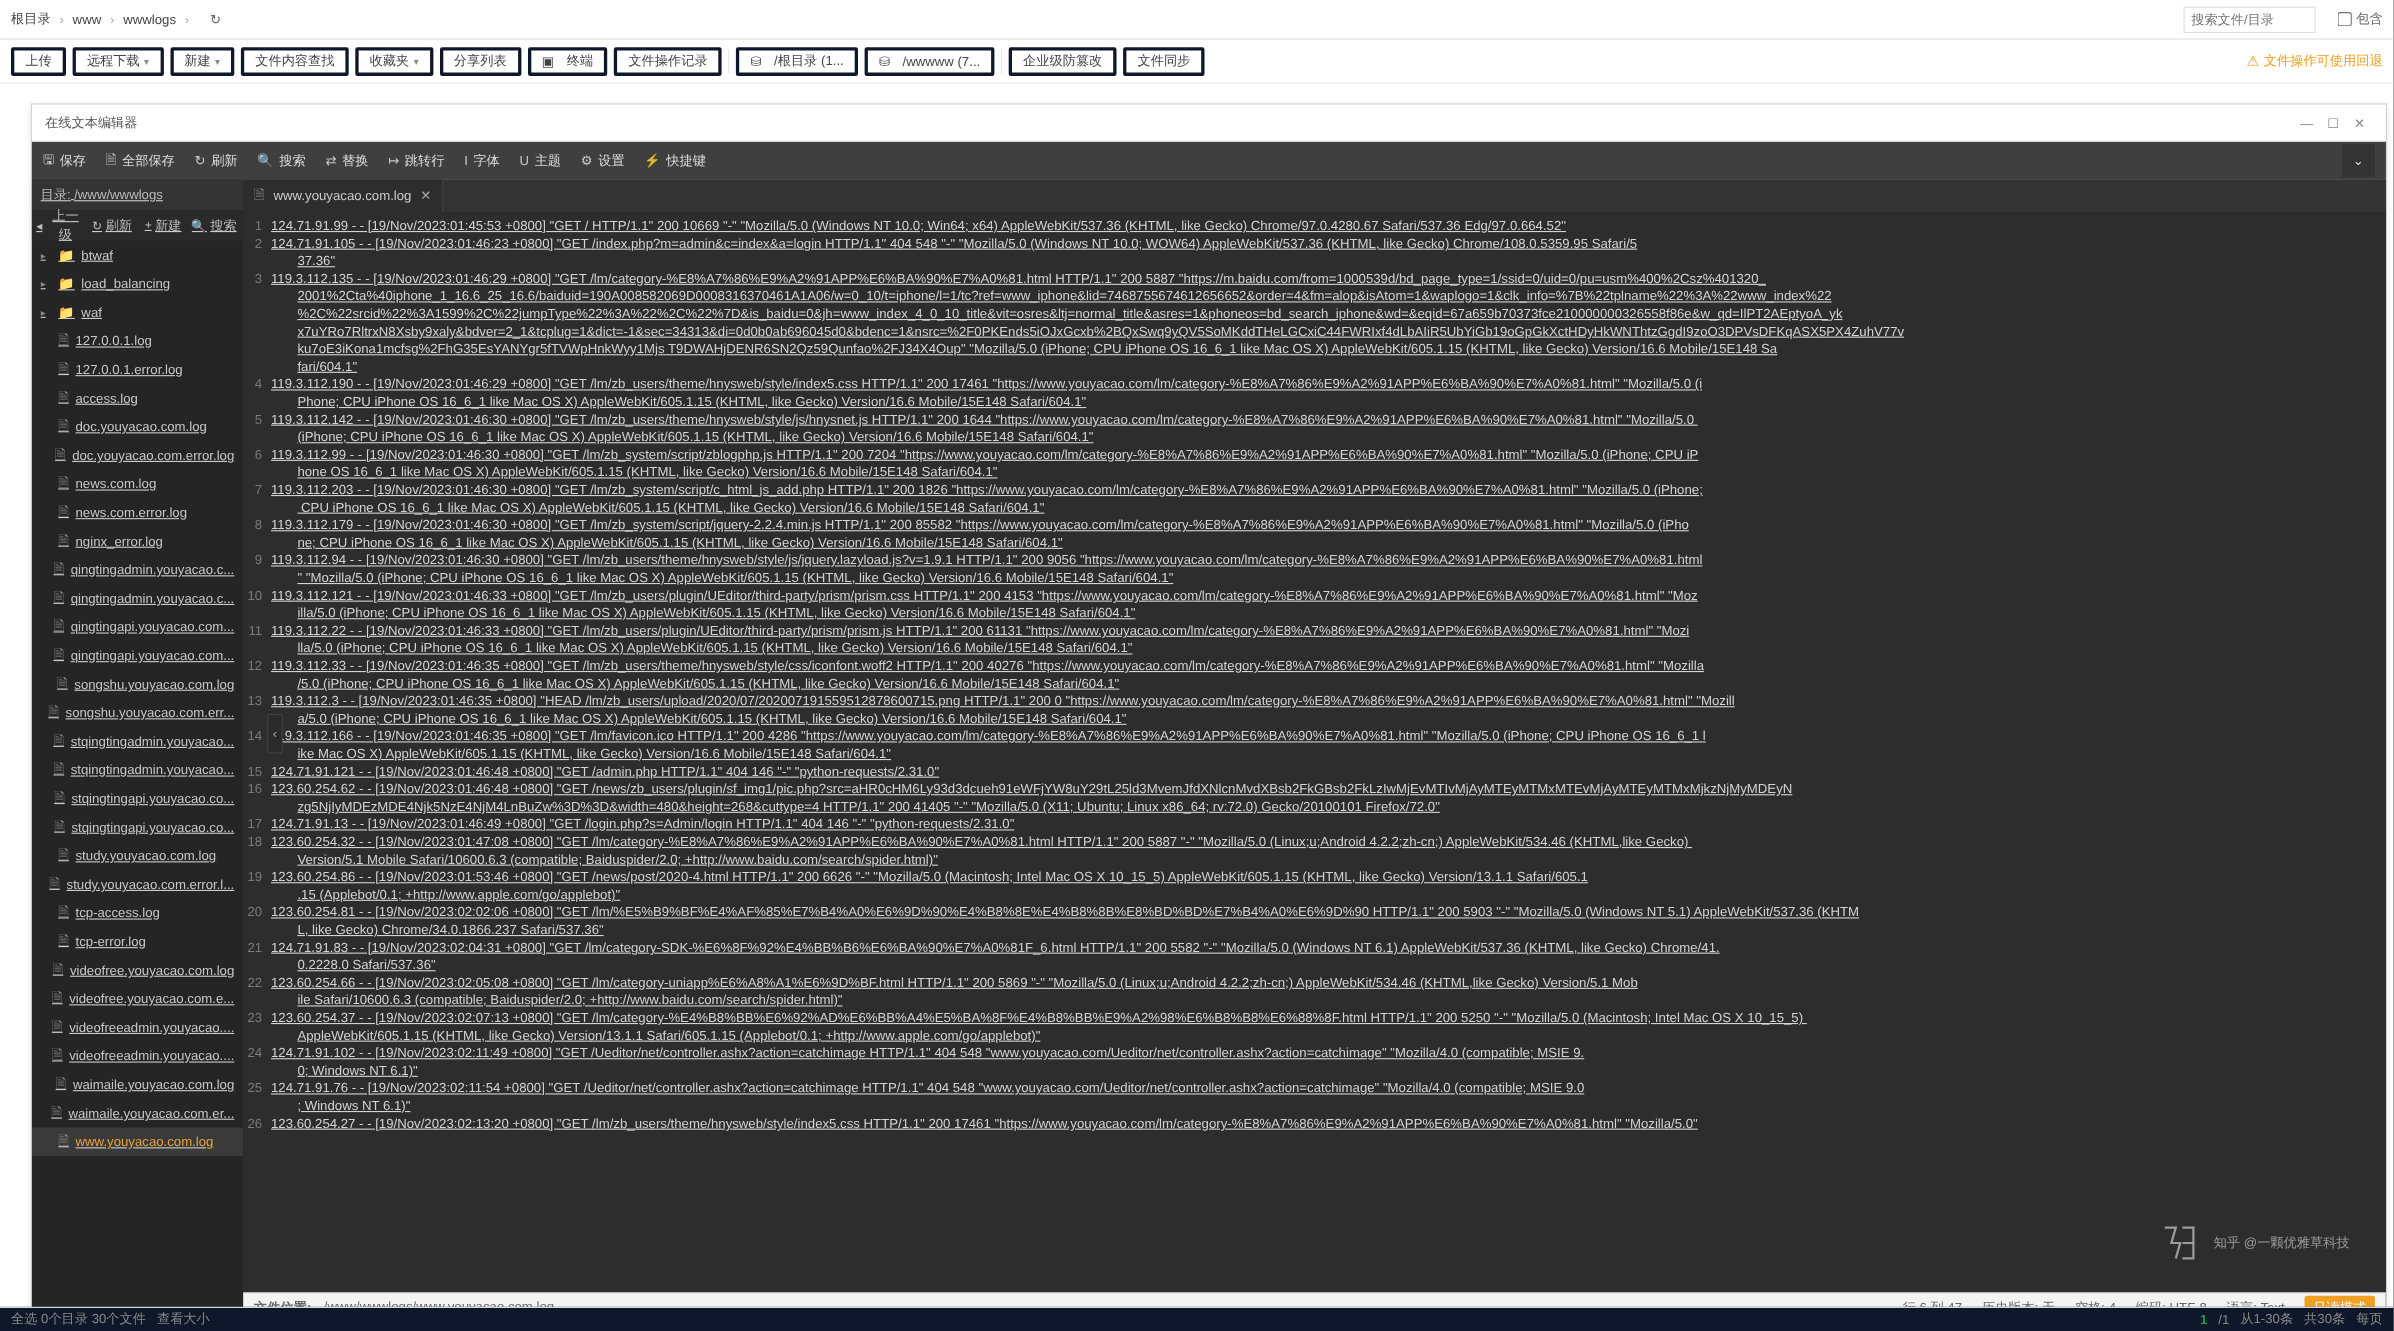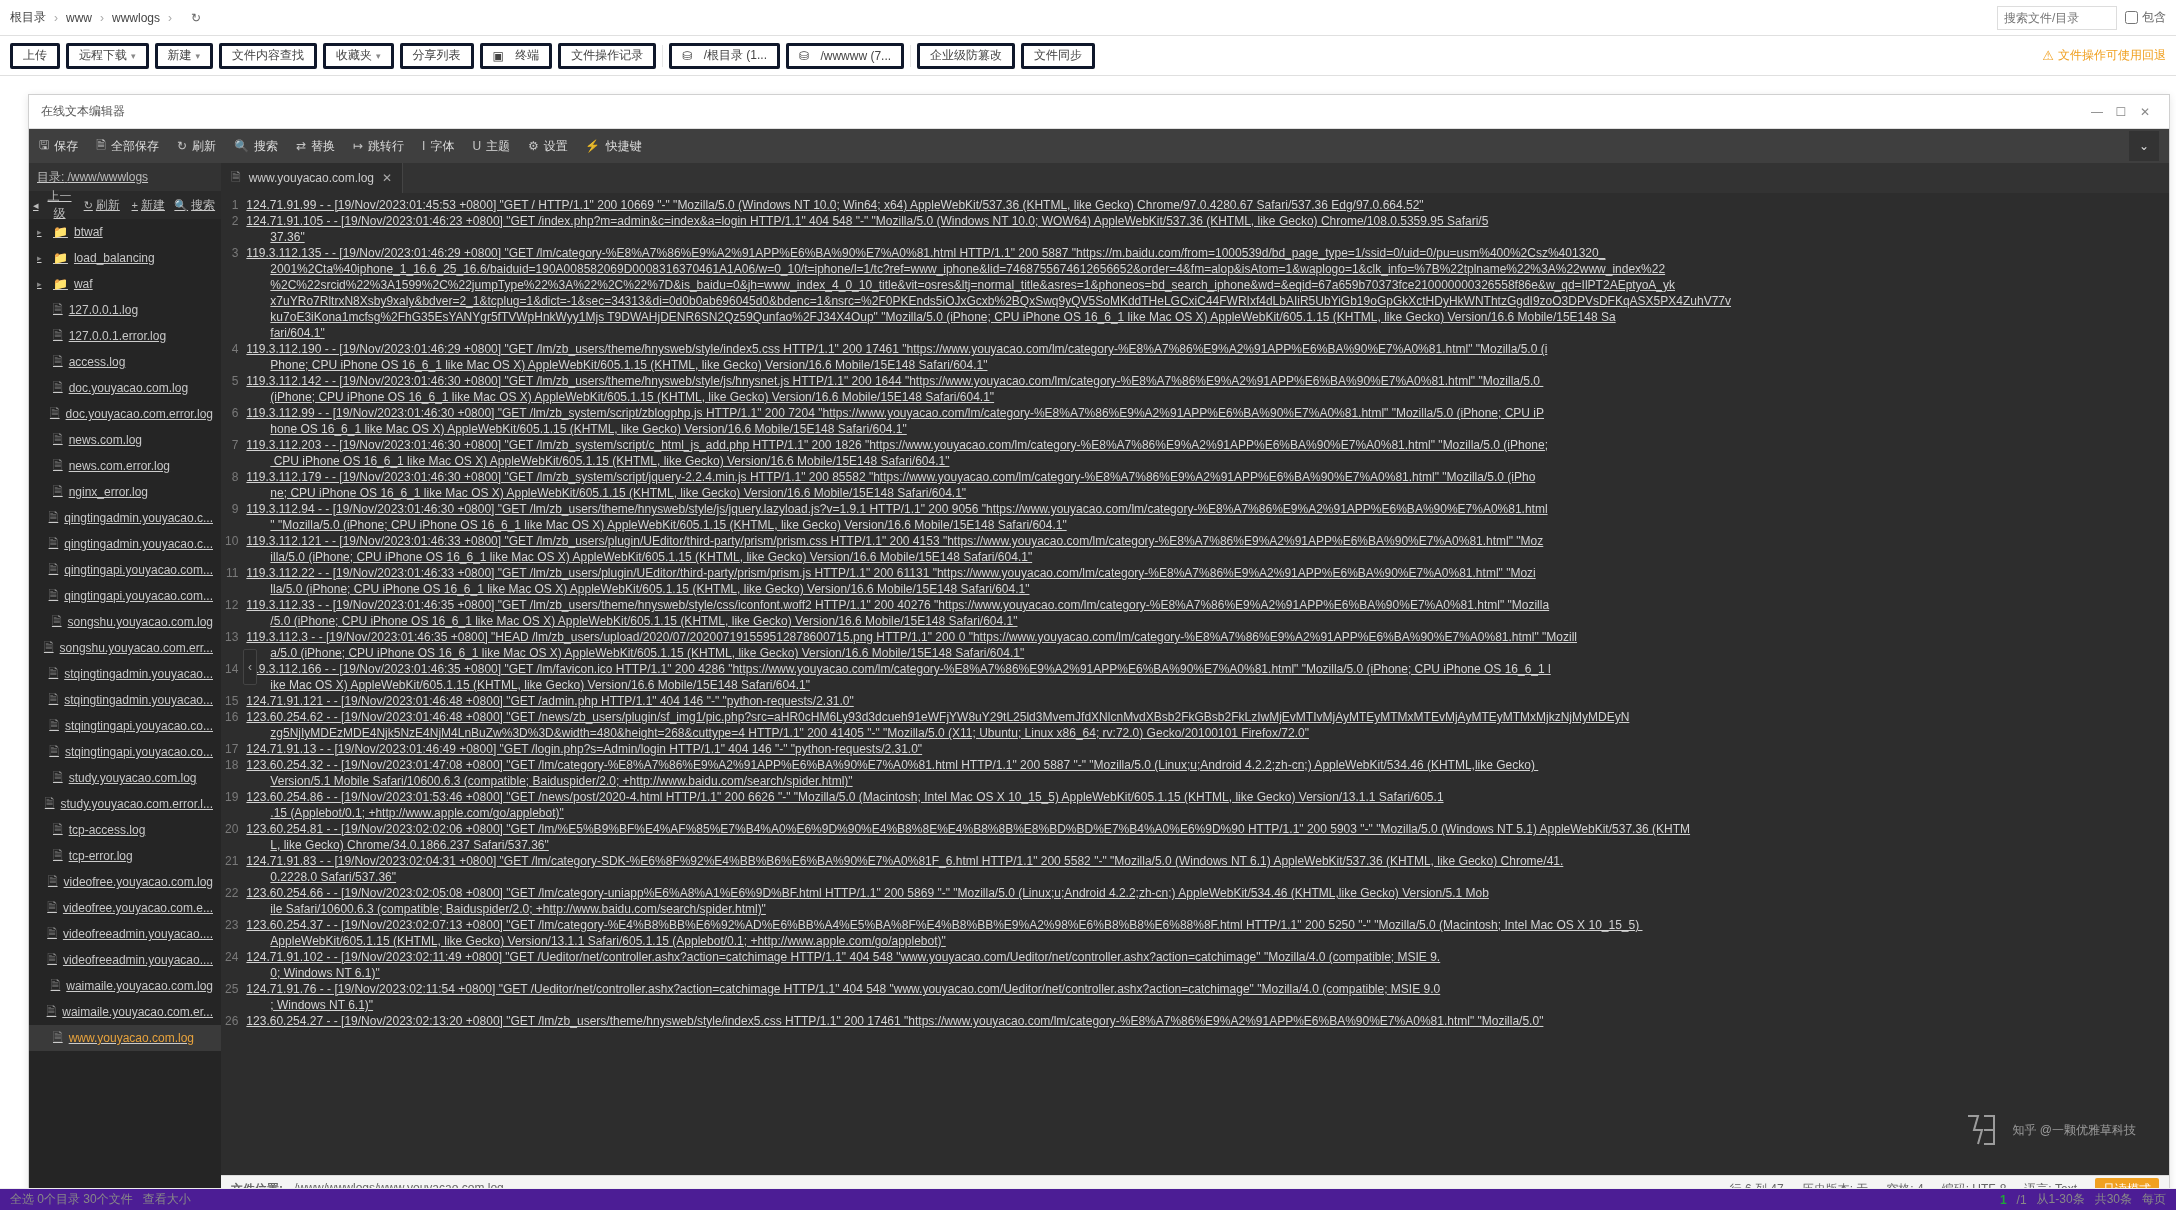--- a/index.html
+++ b/index.html
@@ -3,21 +3,21 @@
 <meta charset="utf-8">
 <style>
 * { margin: 0; padding: 0; box-sizing: border-box; font-family: "Microsoft YaHei", Arial, sans-serif; font-size: 12px; }
 body { background: #fff; overflow: hidden; }
 
 
 .top-bar { height: 36px; display: flex; align-items: center; padding: 16px 10px; border-bottom: 1px solid #e0e0e0; gap: 6px; }
 .bc-item { color: #444; cursor: pointer; }
 .bc-sep { color: #aaa; margin: 0 2px; }
 .bc-refresh { margin-left: 6px; color: #666; cursor: pointer; width: 20px; height: 20px; display: inline-flex; align-items: center; justify-content: center; }
-.top-bar .right { margin-left: auto; display: flex; align-items: center; gap: 8px; }
+.top-bar .right { margin-left: auto; display: flex; align-items: center; gap: 20px; }
 .search-box { border: 1px solid #ddd; height: 24px; padding: 0 6px; width: 120px; }
 .chk-wrap { display: flex; align-items: center; gap: 4px; color: #666; }
 
 
 .toolbar { height: 40px; display: flex; align-items: center; padding: 0 10px; gap: 6px; border-bottom: 1px solid #e0e0e0; }
 .btn { border: 3px solid #0f172a; background: #fff; height: 26px; padding: 0 10px; display: inline-flex; align-items: center; gap: 4px; color: #444; cursor: pointer; border-radius: 2px; }
 .btn .caret { font-size: 9px; color: #888; }
 .vsep { width: 1px; height: 22px; background: #e6e6e6; }
 .warn { margin-left: auto; color: #f0a020; display: flex; align-items: center; gap: 4px; }
 .warn-icon { color: #f0a020; font-size: 13px; }
@@ -64,21 +64,21 @@
 .code .line { height: 16px; }
 .code .cont { padding-left: 24px; color: #d4d4d4; height: 16px; }
 
 
 .statusbar { height: 28px; background: #f4f4f4; border-top: 1px solid #ddd; display: flex; align-items: center; padding: 0 10px; color: #666; font-size: 11px; gap: 18px; }
 .statusbar .spacer { flex: 1; }
 .status-item { display: inline-flex; gap: 4px; }
 .ro-btn { background: #f0a020; color: #fff; padding: 3px 8px; border-radius: 2px; cursor: pointer; }
 
 
-.page-bar { position: absolute; bottom: 0; left: 0; right: 0; height: 22px; background: #4c1d95; border-top: 1px solid #eee; display: flex; align-items: center; padding: 0 10px; color: #888; font-size: 11px; gap: 10px; }
+.page-bar { position: absolute; bottom: 0; left: 0; right: 0; height: 22px; background: #0f172a; border-top: 1px solid #eee; display: flex; align-items: center; padding: 0 10px; color: #888; font-size: 11px; gap: 10px; }
 .page-bar .spacer { flex: 1; }
 .page-bar .pg-link { color: #888; cursor: pointer; }
 .page-bar .pg-cur { color: #20a53a; font-weight: bold; }
 
 .watermark { position: absolute; right: 40px; bottom: 60px; color: rgba(200,200,200,0.7); font-size: 32px; font-weight: 300; pointer-events: none; display: flex; align-items: center; gap: 12px; text-align: center; }
 .watermark svg { opacity: 0.7; }
 
 
 .sb-list::-webkit-scrollbar, .code-area::-webkit-scrollbar { width: 10px; height: 10px; }
 .sb-list::-webkit-scrollbar-thumb, .code-area::-webkit-scrollbar-thumb { background: #555; }

